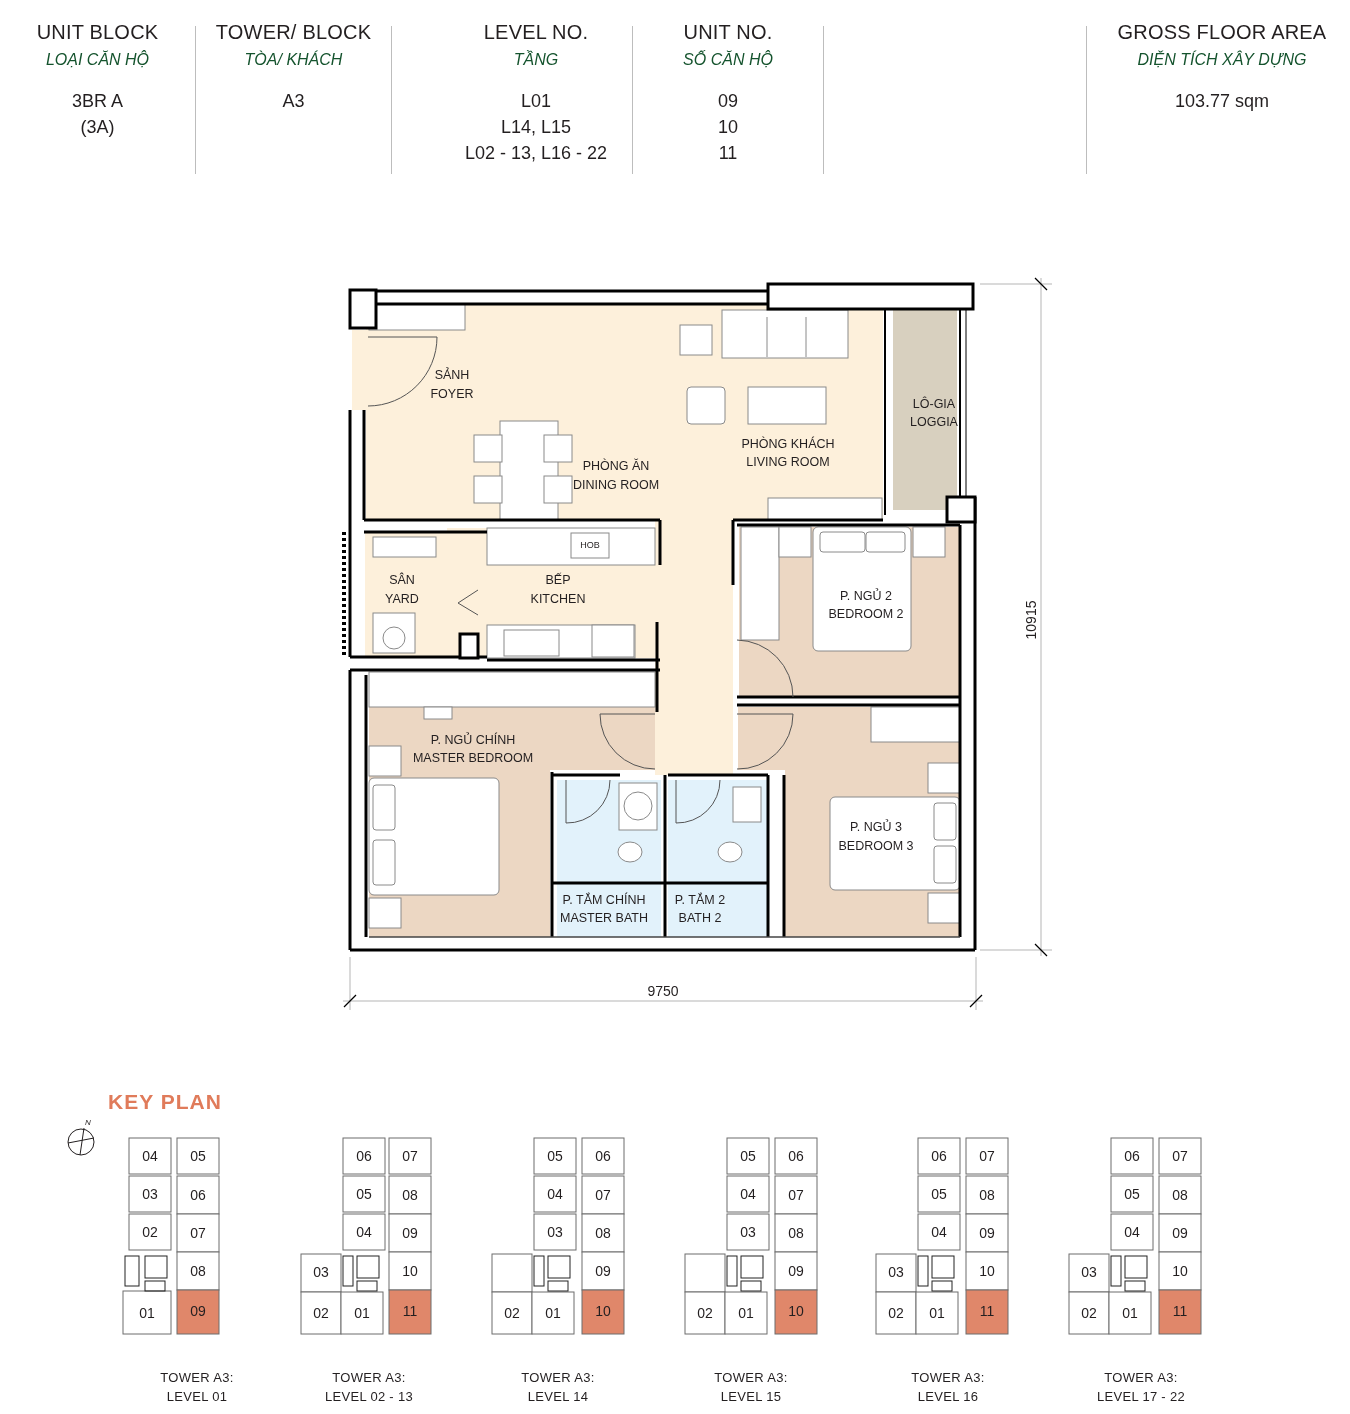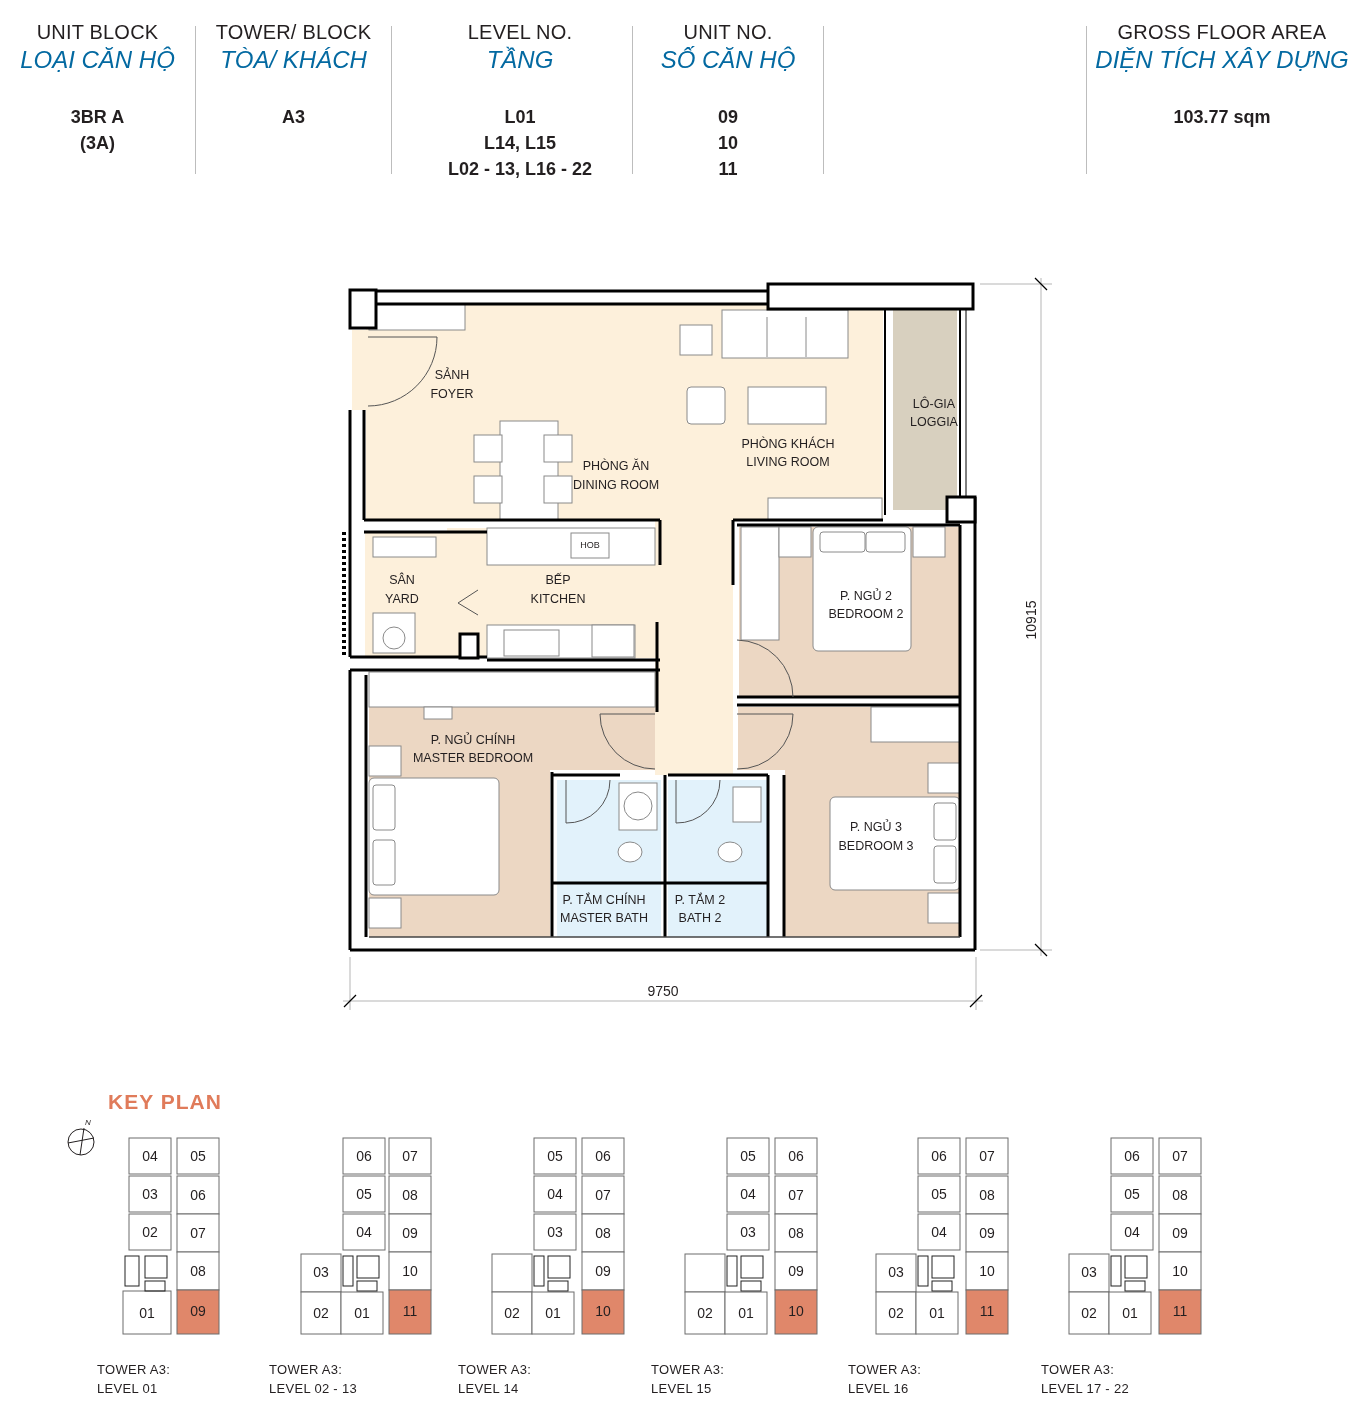--- a/index.html
+++ b/index.html
@@ -1,28 +1,28 @@
 <!DOCTYPE html>
 <html><head>
 <meta charset="utf-8">
 <style>
   html, body { margin: 0; padding: 0; background: #ffffff; }
   body { width: 1350px; height: 1414px; position: relative; overflow: hidden; font-family: "Liberation Sans", sans-serif; color: #231f20; }
   .hdr { position: absolute; top: 0; left: 0; width: 1350px; height: 190px; }
   .col { position: absolute; top: 18px; text-align: center; }
   .col .t1 { font-size: 20px; font-weight: 300; letter-spacing: 0.2px; line-height: 28px; color: #231f20; }
-  .col .t2 { font-size: 24px; font-style: italic; font-weight: 300; line-height: 28px; color: #0369a1; }
-  .col .val { margin-top: 30px; font-size: 18px; font-weight: bold; line-height: 26px; }
+  .col .t2 { font-size: 16px; font-style: italic; font-weight: 300; line-height: 28px; color: #14532d; }
+  .col .val { margin-top: 14px; font-size: 18px; font-weight: normal; line-height: 26px; }
   .sep { position: absolute; top: 26px; width: 1px; height: 148px; background: #bdbdbd; }
   .plan { position: absolute; left: 0; top: 0; }
   .room-label { font-family: "Liberation Sans", sans-serif; font-size: 12.5px; fill: #231f20; text-anchor: middle; }
   .dim { font-family: "Liberation Sans", sans-serif; font-size: 14px; fill: #231f20; text-anchor: middle; }
   .keyplan-title { position: absolute; left: 108px; top: 1090px; font-size: 21px; font-weight: bold; letter-spacing: 1px; }
   .kp { position: absolute; top: 1136px; width: 200px; height: 270px; }
-  .kp-cap { position: absolute; top: 224px; width: 200px; text-align: left; font-size: 13px; line-height: 19px; letter-spacing: 0.3px; color: #231f20; }
+  .kp-cap { position: absolute; top: 232px; width: 200px; text-align: center; font-size: 13px; line-height: 19px; letter-spacing: 0.3px; color: #231f20; }
   .unit-text { font-family: "Liberation Sans", sans-serif; font-size: 14px; fill: #231f20; text-anchor: middle; }
 </style>
 </head>
 <body>
 
 <div class="hdr">
   <div class="col" style="left:0;width:195px;">
     <div class="t1">UNIT BLOCK</div>
     <div class="t2">LOẠI CĂN HỘ</div>
     <div class="val">
@@ -34,21 +34,21 @@
 
   <div class="col" style="left:196px;width:195px;">
     <div class="t1">TOWER/ BLOCK</div>
     <div class="t2">TÒA/ KHÁCH</div>
     <div class="val">
       <div>A3</div>
     </div>
   </div>
   <div class="sep" style="left:391px;"></div>
 
-  <div class="col" style="left:400px;width:240px;">
+  <div class="col" style="left:416px;width:240px;">
     <div class="t1">LEVEL NO.</div>
     <div class="t2">TẦNG</div>
     <div class="val">
       <div>L01</div>
       <div>L14, L15</div>
       <div>L02 - 13, L16 - 22</div>
     </div>
   </div>
   <div class="sep" style="left:632px;"></div>
 

